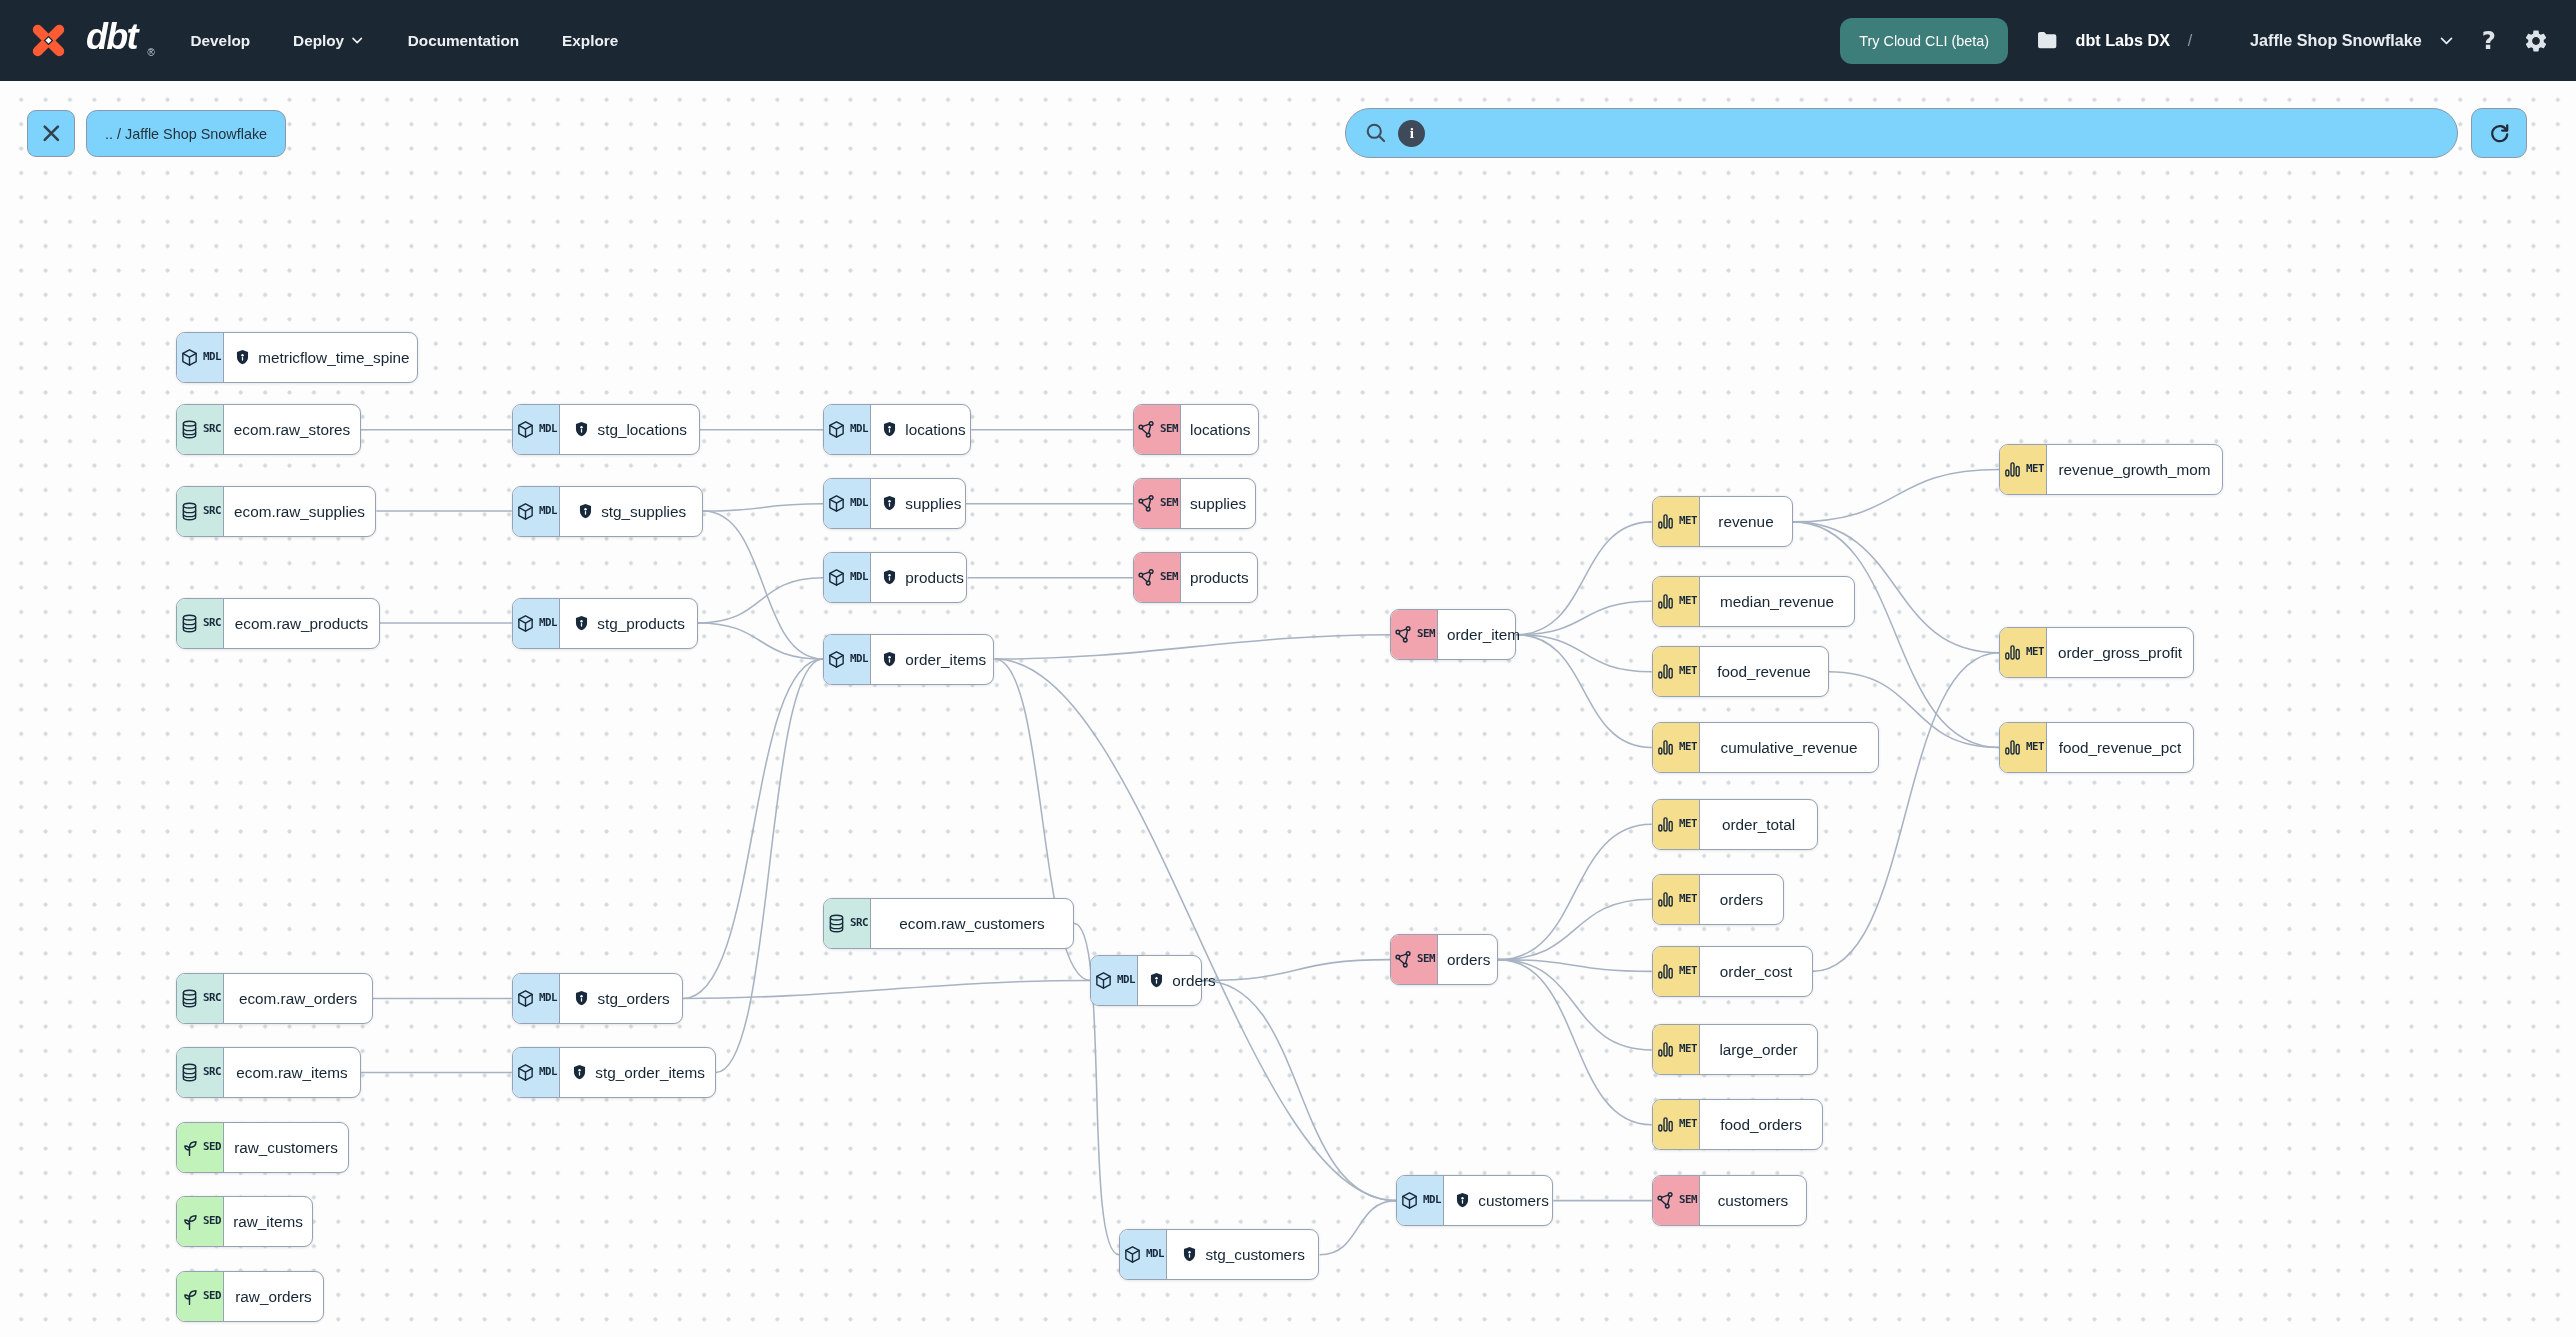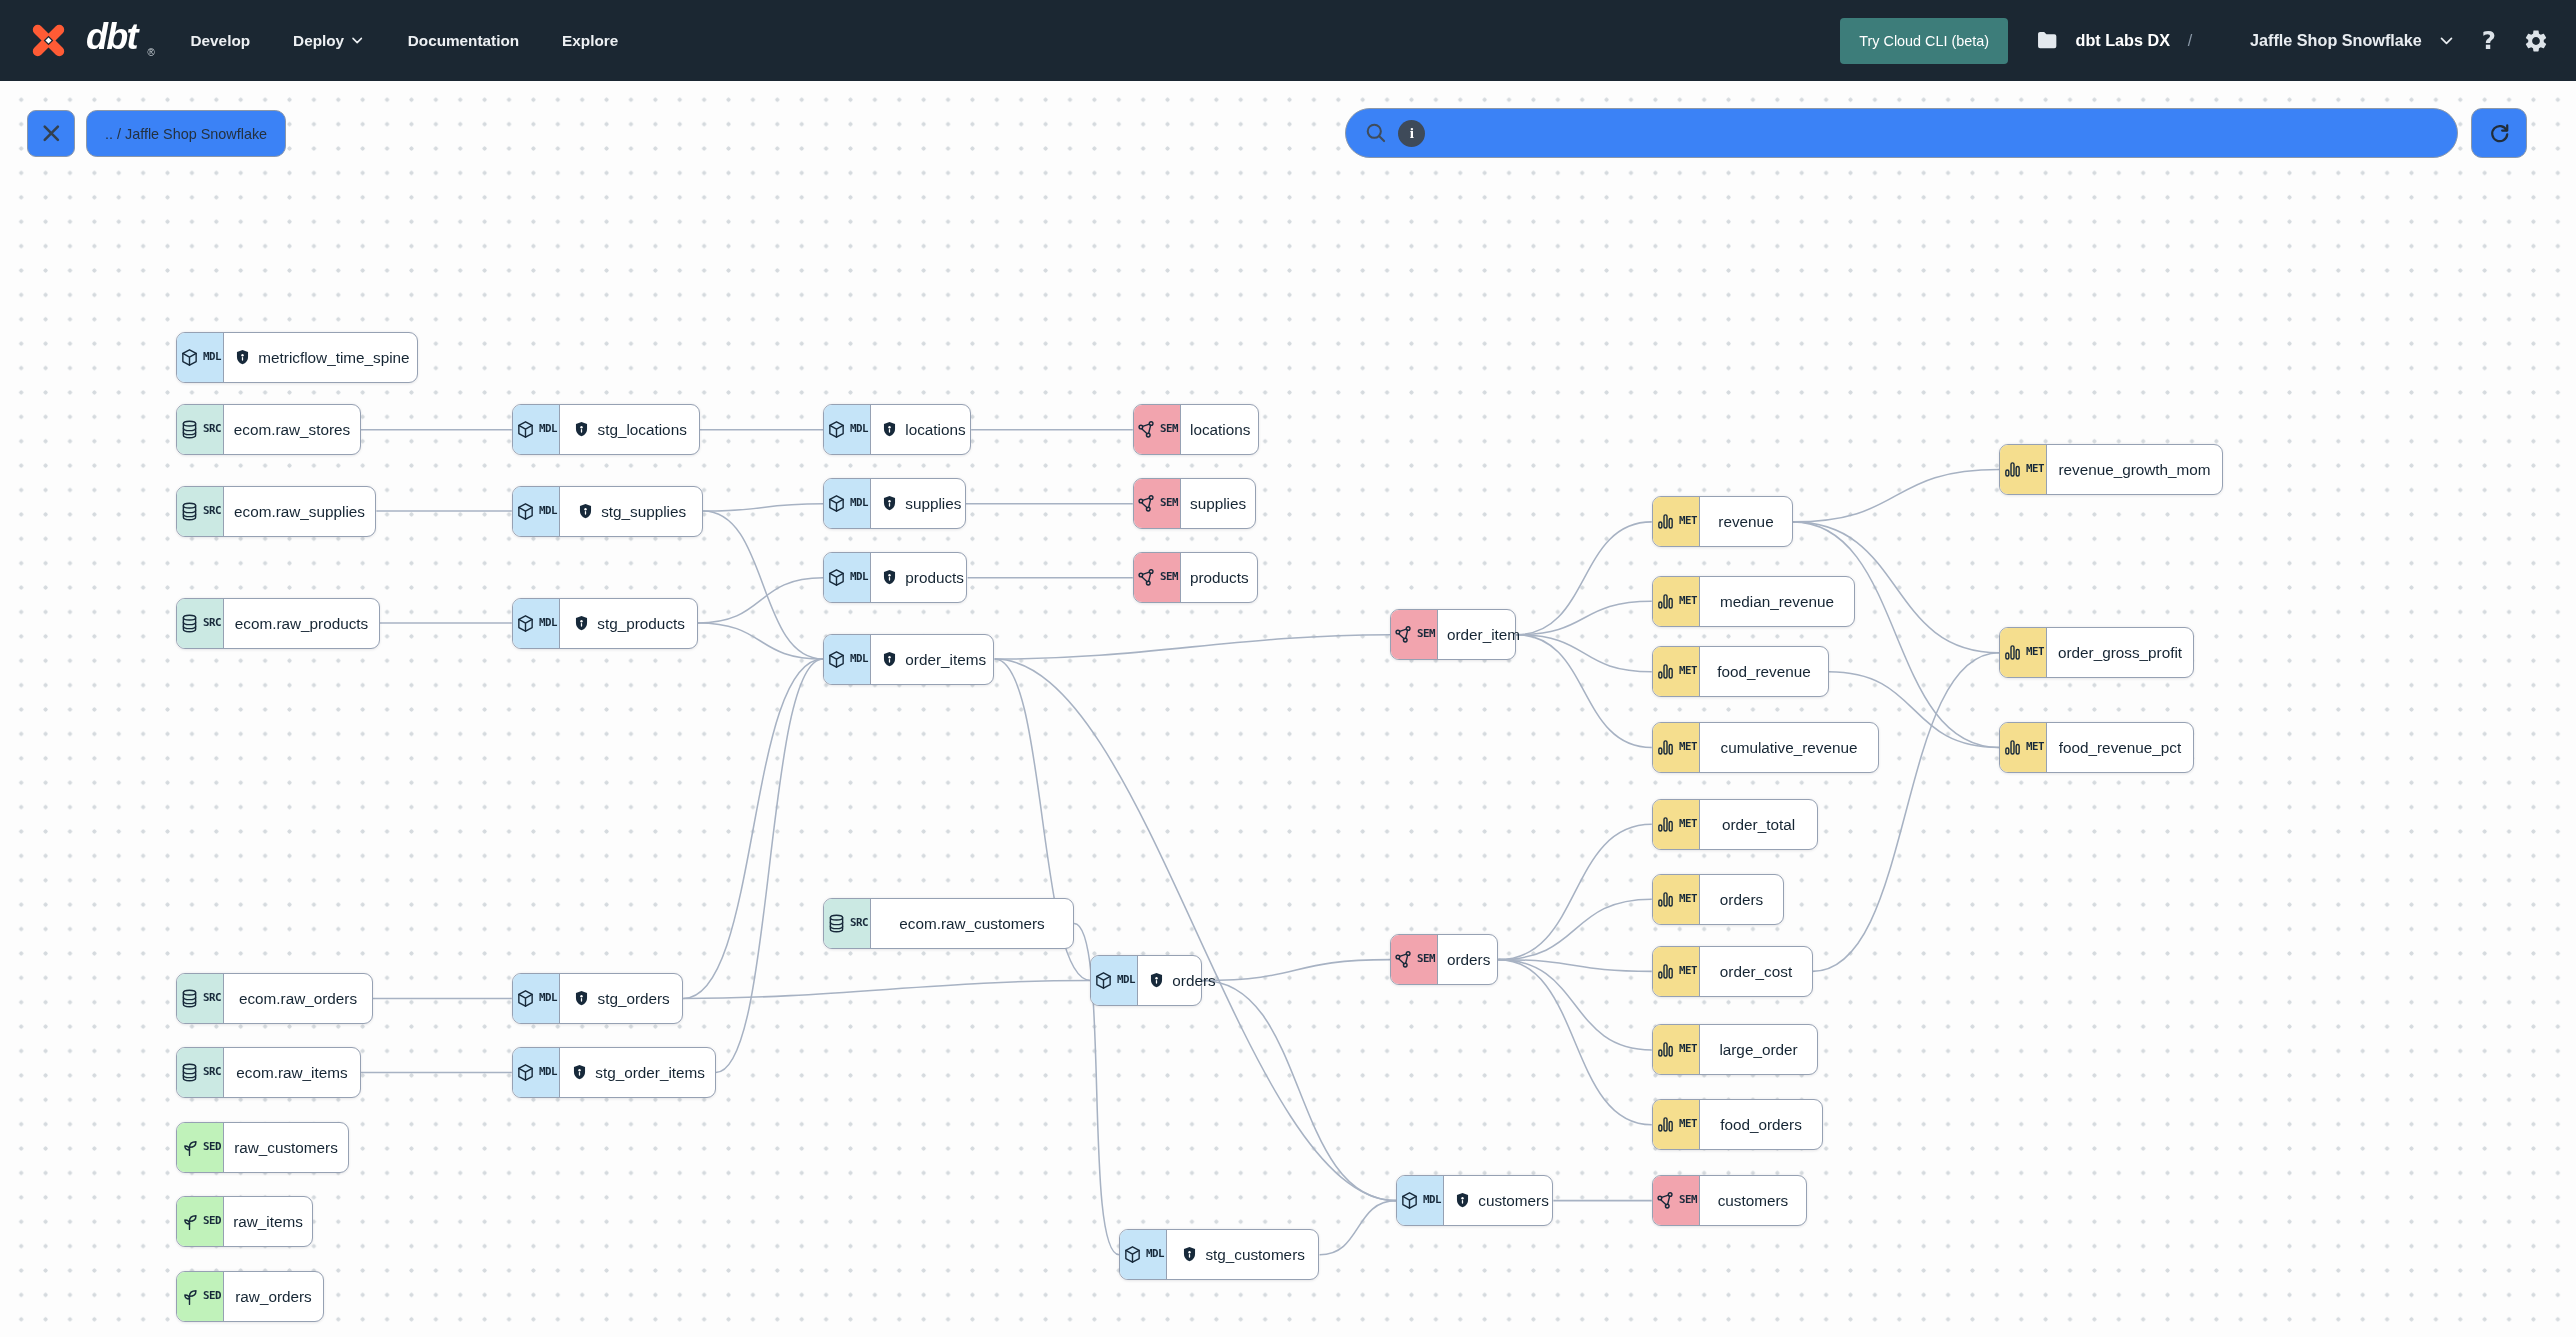--- a/index.html
+++ b/index.html
@@ -20,31 +20,31 @@
   #navbar {
     position:absolute; left:0; top:0; width:2576px; height:81px; z-index:10;
     background:#1b2732; display:flex; align-items:center; padding:0 27px; color:#e9edf1;
   }
   .brand { display:flex; align-items:flex-start; gap:16px; margin-right:36px; cursor:pointer;font-style:italic; }
   .brand-word { font-size:36px; font-weight:700; letter-spacing:-1.8px; color:#ffffff; line-height:1; }
   .brand-reg { font-size:10px; color:#cdd4da; align-self:flex-end; margin-left:-5.4px; margin-bottom:3.6px; }
   .nav-items { display:flex; align-items:center; gap:43px; }
   .nav-item { display:flex; align-items:center; gap:6.3px; font-size:15.3px; font-weight:700; color:#edf0f3; cursor:pointer; }
   .nav-right { margin-left:auto; display:flex; align-items:center; gap:27px; }
-  .cta-btn { height:46px; padding:0 19px; border-radius:4px; border:none; color:#fff; font-size:14.4px;
+  .cta-btn { height:46px; padding:0 19px; border-radius:12px; border:none; color:#fff; font-size:14.4px;
              font-family:"Liberation Sans",sans-serif; display:flex; align-items:center; cursor:pointer; }
   .acct { display:flex; align-items:center; gap:16px; }
   .acct-org { font-size:16.2px; font-weight:700; color:#fff; }
   .acct-sep { font-size:16.2px; color:#8b99a8; margin:0 1.8px; }
   .acct-proj { font-size:16.2px; font-weight:700; color:#e9edf1;margin-left:40px; }
   .icon-btn { background:none; border:none; cursor:pointer; display:flex; align-items:center; }
   .help-glyph { font-size:24.4px; font-weight:700; color:#dde3e9; font-family:"DejaVu Sans",sans-serif; }
 
   
-  .tool-box { position:absolute; z-index:11; background:#3b82f6; border:0.9px solid #8c98a9; display:flex; align-items:center; justify-content:center; }
+  .tool-box { position:absolute; z-index:11; background:#7dd3fc; border:0.9px solid #8c98a9; display:flex; align-items:center; justify-content:center; }
   #close-btn   { left:27px;  top:110px; width:48px;  height:47px; border-radius:9px; cursor:pointer; }
   #breadcrumb  { left:86px;  top:110px; height:47px; padding:0 18px; border-radius:10.8px; font-size:14.4px; color:#24313f; }
   #search-wrap { left:1345px; top:108px; width:1113px; height:50px; border-radius:25px; padding:0 14.4px 0 18px; gap:10.8px; justify-content:flex-start; }
   #search-input { flex:1; border:none; outline:none; font-size:15.3px; color:#24313f; font-family:"Liberation Sans",sans-serif; background:transparent; }
   #search-input::placeholder { color:#7a8696; }
   #info-badge { width:27px; height:27px; border-radius:50%; background:#3e4a59; color:#fff; display:flex; align-items:center; justify-content:center;
                 font-family:"Liberation Serif",serif; font-weight:700; font-size:15.3px; flex:0 0 auto; }
   #refresh-btn { left:2471px; top:108px; width:56px; height:50px; border-radius:10.8px; cursor:pointer; }
 
   

